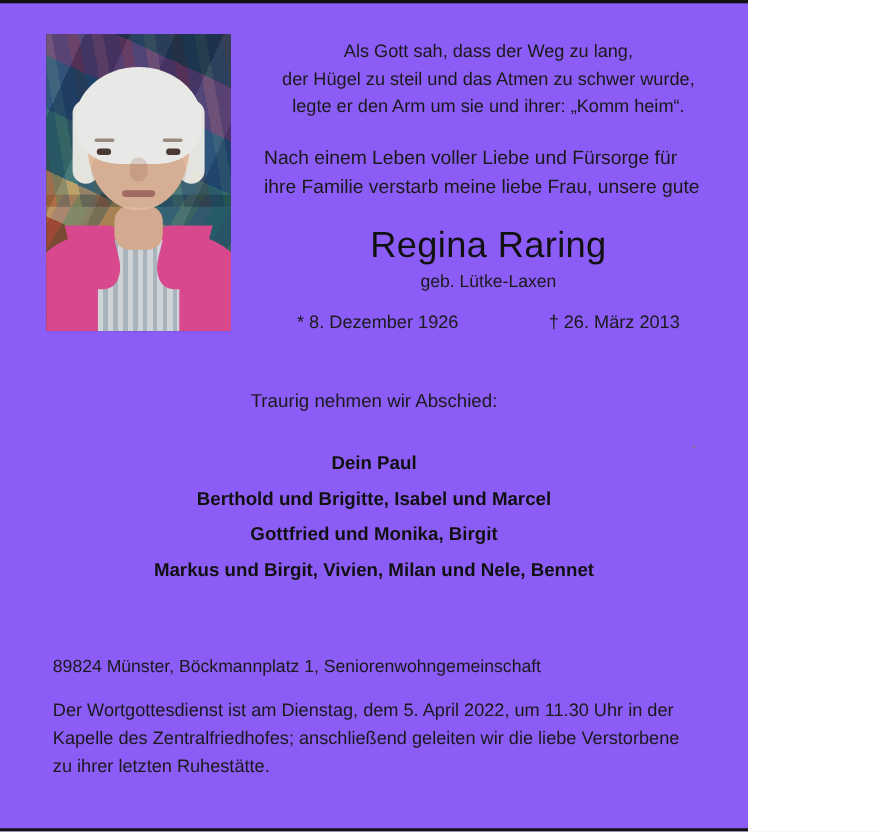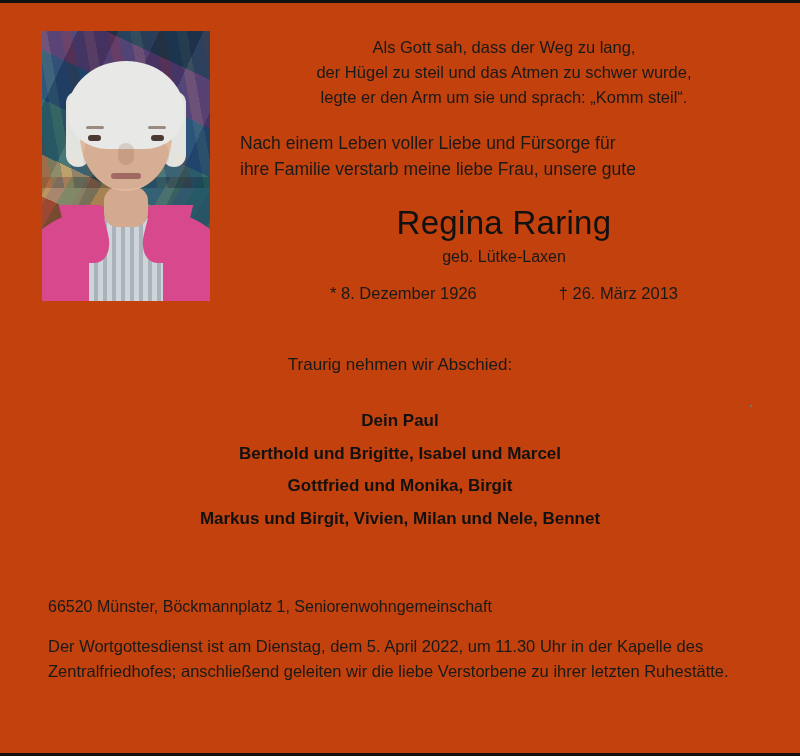--- a/index.html
+++ b/index.html
@@ -9,26 +9,26 @@
   }
   body {
     width: 800px;
     height: 756px;
     font-family: "Liberation Sans", sans-serif;
     color: #1a1a1a;
     overflow: hidden;
   }
   .obituary {
     position: relative;
-    width: 800px;
+    width: 680px;
     height: 756px;
     box-sizing: border-box;
     border-top: 3px solid #111111;
     border-bottom: 3px solid #111111;
-    background: #c2410c;
+    background: #8b5cf6;
     padding: 22px 28px 0 28px;
   }
   .top-area {
     display: flex;
     align-items: flex-start;
   }
   .portrait {
     width: 168px;
     height: 270px;
     flex: 0 0 168px;
@@ -283,21 +283,21 @@
         <div class="earring l"></div>
         <div class="earring r"></div>
       </div>
     </div>
 
     <div class="text-col">
 
       <div class="verse">
         <div>Als Gott sah, dass der Weg zu lang,</div>
         <div>der Hügel zu steil und das Atmen zu schwer wurde,</div>
-        <div>legte er den Arm um sie  und sprach: „Komm steil“.</div>
+        <div>legte er den Arm um sie  und ihrer: „Komm heim“.</div>
       </div>
 
       <div class="intro">
         <div>Nach einem Leben voller Liebe und Fürsorge für</div>
         <div>ihre Familie verstarb meine liebe Frau, unsere gute</div>
       </div>
 
       <div class="name">Regina Raring</div>
       <div class="maiden">geb. Lütke-Laxen</div>
 
@@ -311,21 +311,21 @@
 
   <div class="farewell">Traurig nehmen wir Abschied:</div>
 
   <div class="mourners">
     <div>Dein Paul</div>
     <div>Berthold und Brigitte, Isabel und Marcel</div>
     <div>Gottfried und Monika, Birgit</div>
     <div>Markus und Birgit, Vivien, Milan und Nele, Bennet</div>
   </div>
 
-  <div class="address">66520 Münster, Böckmannplatz 1, Seniorenwohngemeinschaft</div>
+  <div class="address">89824 Münster, Böckmannplatz 1, Seniorenwohngemeinschaft</div>
 
   <div class="service">
     <span>Der Wortgottesdienst ist am Dienstag, dem 5. April 2022, um 11.30 Uhr in der</span>
     <span>Kapelle des Zentralfriedhofes; anschließend geleiten wir die liebe Verstorbene zu</span>
     <span>ihrer letzten Ruhestätte.</span>
   </div>
 
   <div class="dot-mark"></div>
 
 </div>

